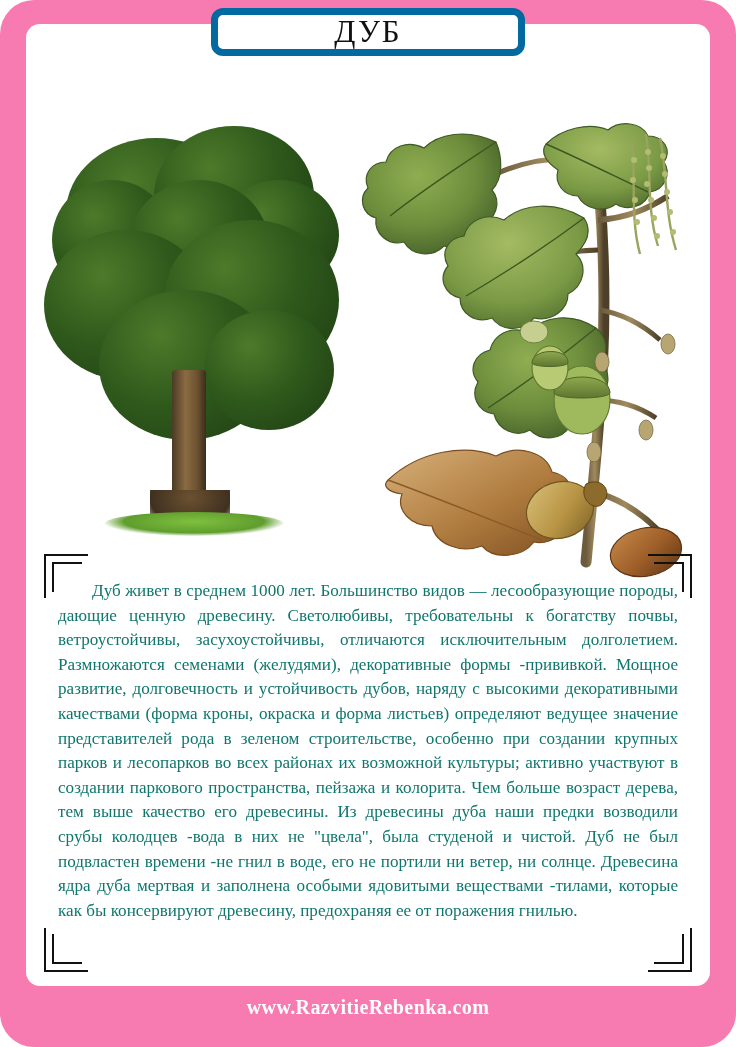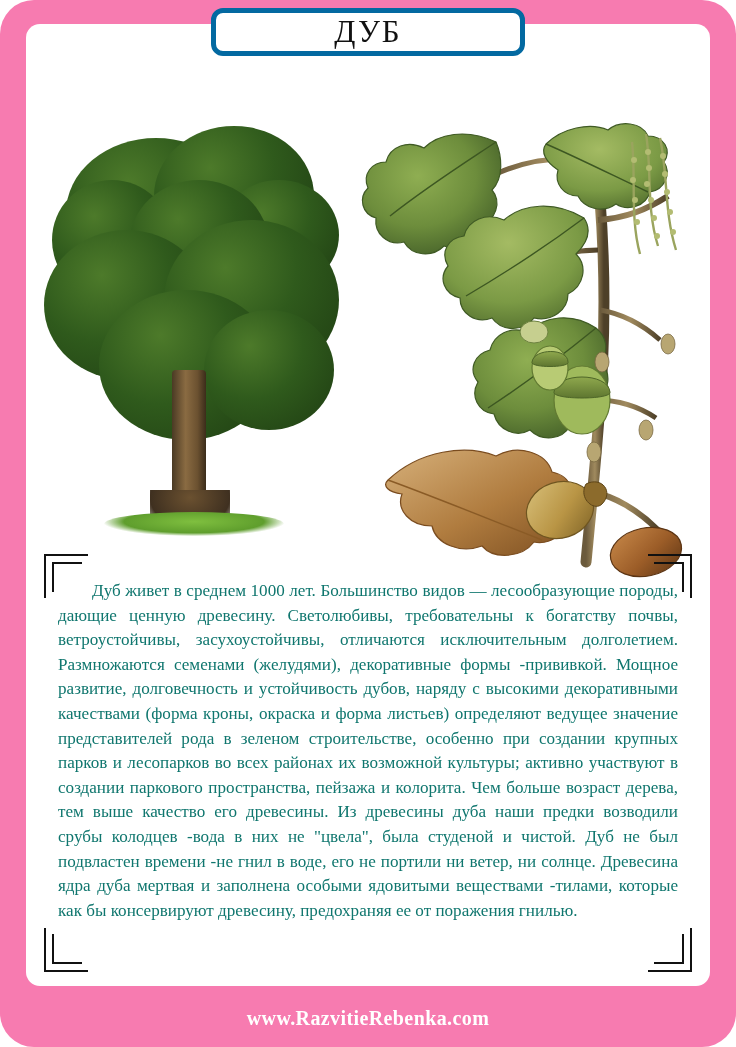--- a/index.html
+++ b/index.html
@@ -40,21 +40,21 @@
   }
 
   
   .title-plate {
     position: absolute;
     left: 211px;
     top: 8px;
     width: 314px;
     height: 48px;
     background: #ffffff;
-    border: 5px solid #0369a1;
+    border: 7px solid #0369a1;
     border-radius: 12px;
     box-sizing: border-box;
     display: flex;
     align-items: center;
     justify-content: center;
     z-index: 6;
   }
   .title-plate .title-text {
     font-size: 31px;
     letter-spacing: 2px;
@@ -189,21 +189,20 @@
   .br-bl { left: 0; bottom: 0; }
   .br-br { right: 0; bottom: 0; }
 
   
   .footer {
     position: absolute;
     left: 0;
     top: 996px;
     width: 736px;
     text-align: center;
-    margin-top: 11px;
   }
   .footer .url {
     font-size: 20px;
     font-weight: bold;
     color: #ffffff;
     letter-spacing: 0.4px;
     font-family: "Liberation Serif", serif;
   }
 </style>
 </head>

